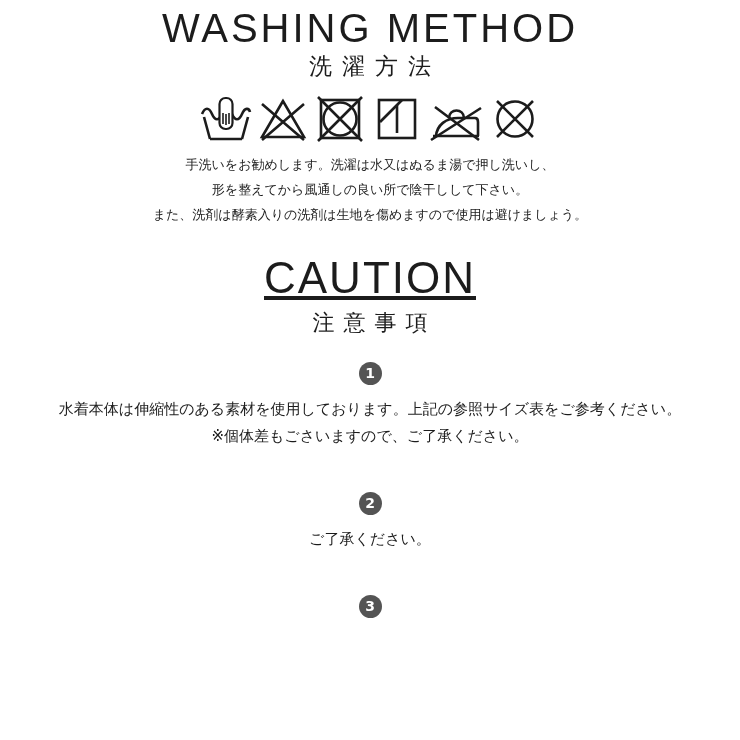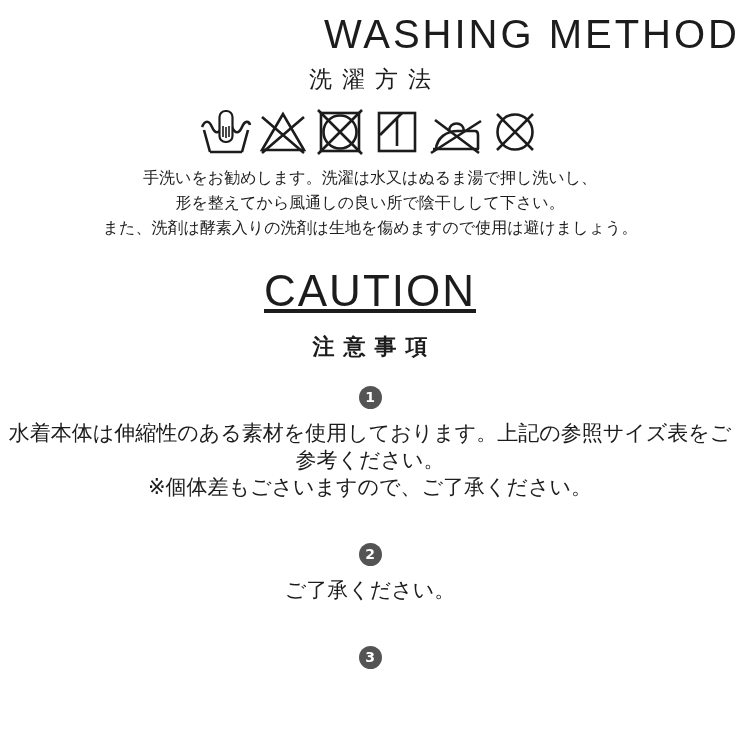--- a/index.html
+++ b/index.html
@@ -19,76 +19,74 @@
     margin:0 auto;
     background:var(--bg);
     overflow:hidden;
     text-align:center;
   }
   .title-en{
     font-family:"Liberation Sans",sans-serif;
     font-size:40px;
     font-weight:400;
     letter-spacing:3px;
-    margin-top:12px;
+    margin-top:6px;
     color:var(--ink);
-    text-align:right;
   }
   .title-jp{
     font-size:23px;
     font-weight:500;
     letter-spacing:10px;
     text-indent:10px; 
-    margin-top:7px;
   }
   .care-icons{
     margin-top:13px;
     display:flex;
     justify-content:center;
     align-items:center;
     gap:5px;
   }
   .care-icons svg{display:block;}
   .wash-lines{
     margin-top:9px;
-    font-size:16px;
+    font-size:13px;
     line-height:25px;
   }
   .caution-title-en{
     font-family:"Liberation Sans",sans-serif;
     font-size:44px;
     font-weight:400;
     letter-spacing:2px;
     margin-top:26px;
     text-decoration:underline;
   }
   .caution-title-jp{
     font-size:22px;
-    font-weight:700;
+    font-weight:400;
     letter-spacing:9px;
     text-indent:9px;
-    margin-top:16px;
+    margin-top:5px;
   }
   .num-badge{
     width:23px;
     height:23px;
     border-radius:50%;
     background:var(--badge);
     color:#ffffff;
     font-size:14px;
     font-weight:700;
     line-height:23px;
     margin:0 auto;
     text-align:center;
   }
   .caution-item{margin-top:24px;}
   .caution-item + .caution-item{margin-top:42px;}
   .caution-lines{
     margin-top:11px;
-    font-size:21px;
+    font-size:15px;
     line-height:27px;
   }
 </style>
 </head>
 <body>
 
 <div class="page">
 
   <div>
     <div class="title-en">WASHING METHOD</div>

